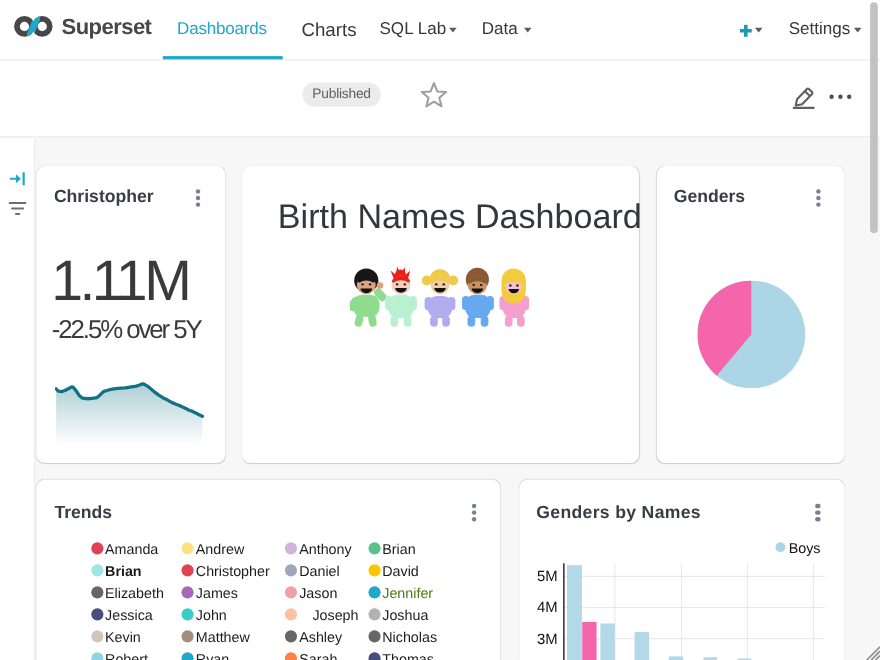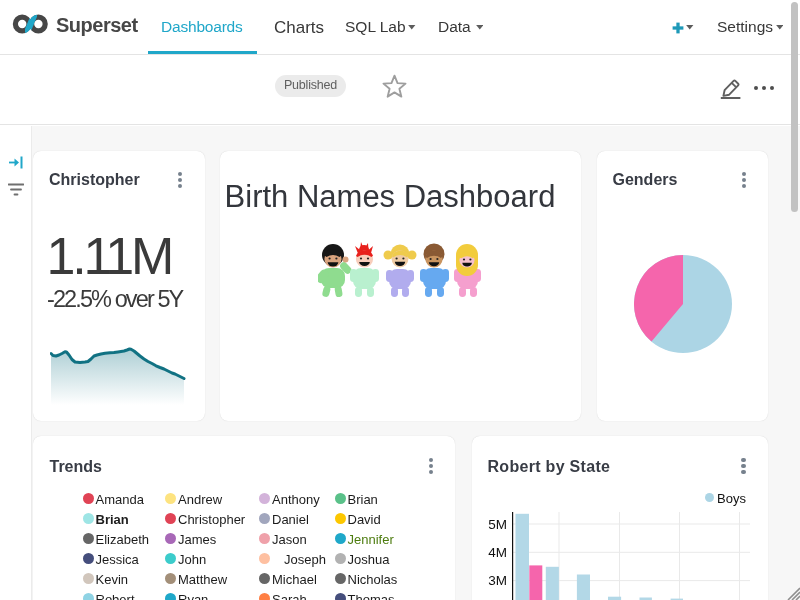--- a/index.html
+++ b/index.html
@@ -103,21 +103,21 @@
       <linearGradient id="sparkfill" x1="0" y1="0" x2="0" y2="1">
         <stop offset="0" stop-color="#117283" stop-opacity="0.34"></stop>
         <stop offset="1" stop-color="#117283" stop-opacity="0"></stop>
       </linearGradient>
     </defs>
     <path d="M1 6.5 L3 8.5 L6 9 L9 8 L12 6.5 L15 4.8 L16.5 5 L19 8 L22 12.5 L25 15 L30 15.5 L35 15 L38 14.5 L41 12 L44 9 L47 8 L51 7 L55 6.3 L60 5.8 L64 5.6 L68 5 L71 4.5 L74 4 L77 3 L79.5 2 L81 2.3 L84 4 L87 6.5 L90 9 L94 12 L98 14.5 L102 16.5 L106 18.8 L110 20.5 L114 22 L118 24 L122 26 L125 27 L128 28.5 L131 30 L134 31.5 L134 58 L1 58 Z" fill="url(#sparkfill)" stroke="none"></path>
     <path d="M1 6.5 L3 8.5 L6 9 L9 8 L12 6.5 L15 4.8 L16.5 5 L19 8 L22 12.5 L25 15 L30 15.5 L35 15 L38 14.5 L41 12 L44 9 L47 8 L51 7 L55 6.3 L60 5.8 L64 5.6 L68 5 L71 4.5 L74 4 L77 3 L79.5 2 L81 2.3 L84 4 L87 6.5 L90 9 L94 12 L98 14.5 L102 16.5 L106 18.8 L110 20.5 L114 22 L118 24 L122 26 L125 27 L128 28.5 L131 30 L134 31.5" fill="none" stroke="#117283" stroke-width="3" stroke-linejoin="round" stroke-linecap="round"></path>
   </svg>
 
   <div class="card" style="left:220px;top:151px;width:361px;height:270px;"></div>
-  <div class="abs" style="left:208px;top:179px;width:361px;text-align:center;text-indent:3px;font-size:31px;color:#33363c;">Birth Names Dashboard</div>
+  <div class="abs" style="left:236px;top:179px;width:361px;text-align:center;text-indent:3px;font-size:31px;color:#33363c;">Birth Names Dashboard</div>
   <svg class="abs" style="left:318px;top:242px;" width="164" height="56" viewBox="0 0 164 56">
 
     <g>
       <circle cx="15" cy="13" r="11" fill="#171717"></circle>
       <rect x="3" y="26" width="24" height="20" rx="8" fill="#8FDC8F"></rect>
       <rect x="0" y="27" width="9" height="14" rx="4" fill="#8FDC8F" transform="rotate(38 4 34)"></rect>
       <rect x="24" y="19.5" width="7.5" height="13" rx="3.7" fill="#8FDC8F" transform="rotate(-42 27.7 26)"></rect>
       <circle cx="27.5" cy="17.5" r="3" fill="#D9A37E"></circle>
       <rect x="5" y="44" width="7" height="11" rx="3.4" fill="#8FDC8F" transform="rotate(14 8.5 49)"></rect>
       <rect x="17" y="44" width="7" height="11" rx="3.4" fill="#8FDC8F" transform="rotate(-10 20.5 49)"></rect>
@@ -239,35 +239,35 @@
   <div class="abs" style="left:178px;top:551.5px;font-size:13px;color:#1c1c1c;">John</div>
   <span class="abs" style="left:259px;top:553px;width:11px;height:11px;border-radius:50%;background:#FEC0A1;"></span>
   <div class="abs" style="left:272px;top:551.5px;font-size:13px;color:#1c1c1c;margin-left:12px;">Joseph</div>
   <span class="abs" style="left:334.5px;top:553px;width:11px;height:11px;border-radius:50%;background:#B2B2B2;"></span>
   <div class="abs" style="left:347.5px;top:551.5px;font-size:13px;color:#1c1c1c;">Joshua</div>
   <span class="abs" style="left:82.5px;top:573px;width:11px;height:11px;border-radius:50%;background:#D1C6BC;"></span>
   <div class="abs" style="left:95.5px;top:571.5px;font-size:13px;color:#1c1c1c;">Kevin</div>
   <span class="abs" style="left:165px;top:573px;width:11px;height:11px;border-radius:50%;background:#A38F79;"></span>
   <div class="abs" style="left:178px;top:571.5px;font-size:13px;color:#1c1c1c;">Matthew</div>
   <span class="abs" style="left:259px;top:573px;width:11px;height:11px;border-radius:50%;background:#666666;"></span>
-  <div class="abs" style="left:272px;top:571.5px;font-size:13px;color:#1c1c1c;">Michael</div>
+  <div class="abs" style="left:272px;top:571.5px;font-size:13px;color:#1c1c1c;">Ashley</div>
   <span class="abs" style="left:334.5px;top:573px;width:11px;height:11px;border-radius:50%;background:#666666;"></span>
   <div class="abs" style="left:347.5px;top:571.5px;font-size:13px;color:#1c1c1c;">Nicholas</div>
   <span class="abs" style="left:82.5px;top:593px;width:11px;height:11px;border-radius:50%;background:#8FD3E4;"></span>
   <div class="abs" style="left:95.5px;top:591.5px;font-size:13px;color:#1c1c1c;">Robert</div>
   <span class="abs" style="left:165px;top:593px;width:11px;height:11px;border-radius:50%;background:#1FA8C9;"></span>
   <div class="abs" style="left:178px;top:591.5px;font-size:13px;color:#1c1c1c;">Ryan</div>
   <span class="abs" style="left:259px;top:593px;width:11px;height:11px;border-radius:50%;background:#FF7F44;"></span>
   <div class="abs" style="left:272px;top:591.5px;font-size:13px;color:#1c1c1c;">Sarah</div>
   <span class="abs" style="left:334.5px;top:593px;width:11px;height:11px;border-radius:50%;background:#454E7C;"></span>
   <div class="abs" style="left:347.5px;top:591.5px;font-size:13px;color:#1c1c1c;">Thomas</div>
   </div>
 
   <div class="card" style="left:472px;top:436px;width:296px;height:164px;border-bottom-left-radius:0;border-bottom-right-radius:0;"></div>
-  <div class="ctitle" style="left:487.5px;top:457.5px;letter-spacing:0.3px;">Robert by State</div>
+  <div class="ctitle" style="left:487.5px;top:457.5px;letter-spacing:0.3px;">Genders by Names</div>
   <div class="vdots" style="left:741.4px;top:457.8px;">
       <span></span>
       <span></span>
       <span></span>
     </div>
 
   <span class="abs" style="left:705px;top:493px;width:9.4px;height:9.4px;border-radius:50%;background:#ACD5E5;"></span>
   <div class="abs" style="left:717px;top:491px;font-size:13px;color:#111;">Boys</div>
 
   <svg class="abs" style="left:485px;top:508px;" width="270" height="92" viewBox="0 0 270 92">

